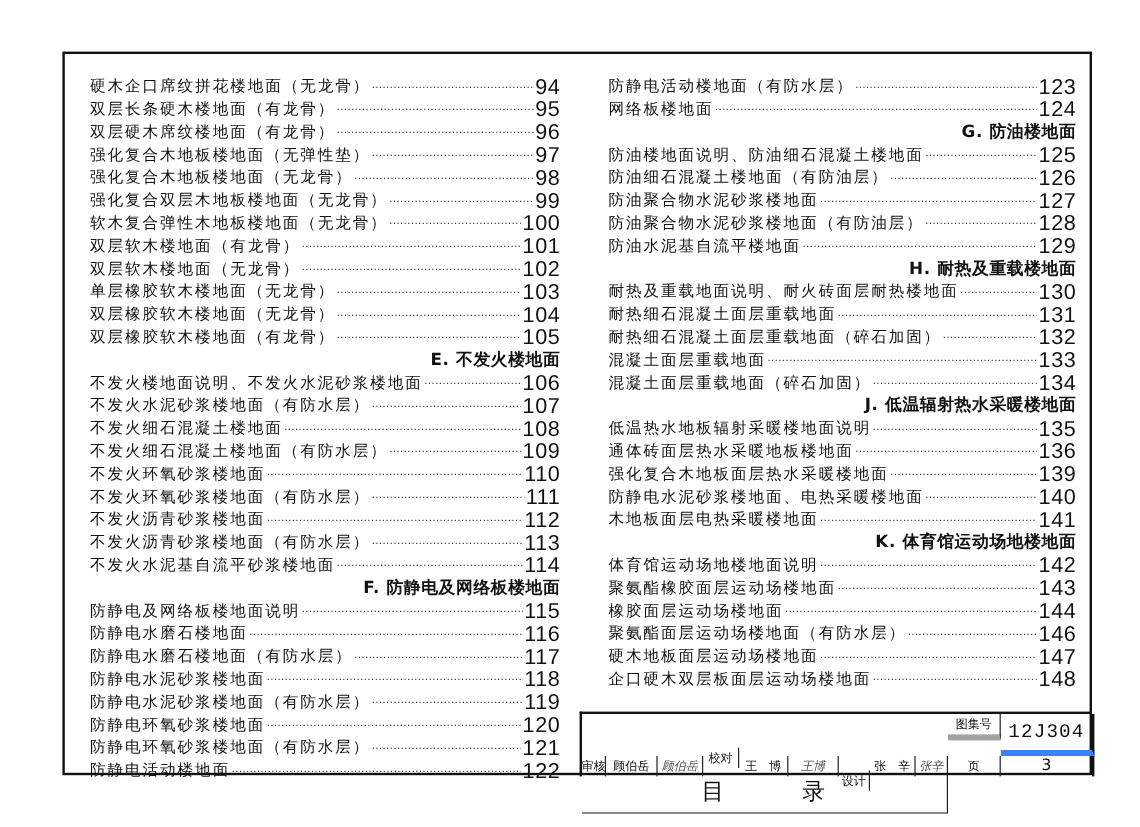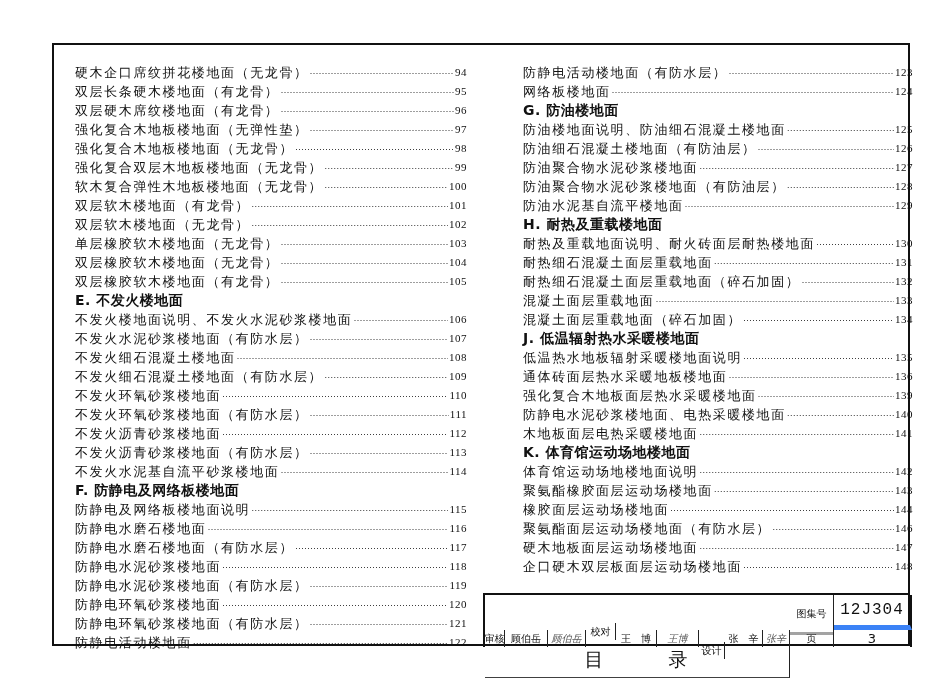--- a/index.html
+++ b/index.html
@@ -2,29 +2,29 @@
 <html><head>
 <meta charset="utf-8">
 <style>
   html, body { margin:0; padding:0; }
   body { width:950px; height:689px; background:#ffffff; position:relative; overflow:hidden;
          font-family:"DejaVu Sans", "Liberation Sans", sans-serif; color:#111; }
   .frame { position:absolute; left:52px; top:43px; width:858px; height:603px;
            border:2px solid #111; box-sizing:border-box; }
   .col { position:absolute; top:63px; }
   .col.left { left:75px; width:392px; }
-  .col.right { left:507px; width:390px;margin-left:16px; }
+  .col.right { left:507px; width:390px; }
   .row { height:19px; line-height:19px; display:flex; align-items:flex-end; font-size:13px;
          letter-spacing:1.6px; white-space:nowrap; }
   .row .t { flex:0 0 auto; }
   .row .dots { flex:1 1 auto; overflow:hidden; margin:0 1px; color:#333; letter-spacing:0;
                font-size:9px; position:relative; top:-1px; }
   .row .dots::before { content:"……………………………………………………………………………………………………………………………………"; }
-  .row .p { flex:0 0 auto; letter-spacing:0.5px; font-family:Liberation Serif, serif; font-size:11px; }
-  .head { height:19px; line-height:19px; text-align:left; font-weight:bold; font-size:14px;
+  .row .p { flex:0 0 auto; letter-spacing:0.5px; font-family:Liberation Sans, sans-serif; font-size:18px; }
+  .head { height:19px; line-height:19px; text-align:right; font-weight:bold; font-size:14px;
           letter-spacing:0.5px; }
   .tb { position:absolute; left:483px; top:593px; width:427px; height:54px; border:2px solid #111;
         border-right:none; border-bottom:none; box-sizing:border-box; }
   .tb .cell { position:absolute; box-sizing:border-box; display:flex; align-items:center;
               justify-content:center; font-size:10px; white-space:nowrap; }
   .tb .bline { border-right:1px solid #222; }
   .sig { font-family:"DejaVu Serif", serif; font-style:italic; color:#555; font-size:9px; }
 </style>
 </head>
 <body>
@@ -298,21 +298,21 @@
     <div class="row">
       <span class="t">企口硬木双层板面层运动场楼地面</span>
       <span class="dots"></span>
       <span class="p">148</span>
     </div>
   </div>
 
 <div class="tb">
 
   <div class="cell bline" style="left:0;top:0;width:305px;height:35px;border-bottom:1px solid #404040;font-size:19px;letter-spacing:2px;margin-top:48px;">目　　　录</div>
-  <div class="cell bline" style="left:305px;top:0;width:44px;height:40px;border-bottom:3px solid #a3a3a3;">图集号</div>
+  <div class="cell bline" style="left:305px;top:0;width:44px;height:22px;border-bottom:5px solid #a3a3a3;">图集号</div>
   <div class="cell" style="left:349px;top:0;width:78px;height:35px;border-bottom:5px solid #3b82f6;font-family:Liberation Mono, monospace;font-size:16px;letter-spacing:1px;border-right:2px solid #111;">12J304</div>
 
   <div class="cell bline" style="left:0;top:35px;width:20px;height:17px;">审核</div>
   <div class="cell bline" style="left:20px;top:35px;width:43px;height:17px;">顾伯岳</div>
   <div class="cell bline sig" style="left:63px;top:35px;width:38px;height:17px;">顾伯岳</div>
   <div class="cell bline" style="left:101px;top:28px;width:30px;height:17px;text-align:center;">校对</div>
   <div class="cell bline" style="left:131px;top:35px;width:41px;height:17px;">王　博</div>
   <div class="cell bline sig" style="left:172px;top:35px;width:42px;height:17px;">王博</div>
   <div class="cell bline" style="left:214px;top:35px;width:26px;height:17px;margin-top:12px;">设计</div>
   <div class="cell bline" style="left:240px;top:35px;width:38px;height:17px;">张　辛</div>

